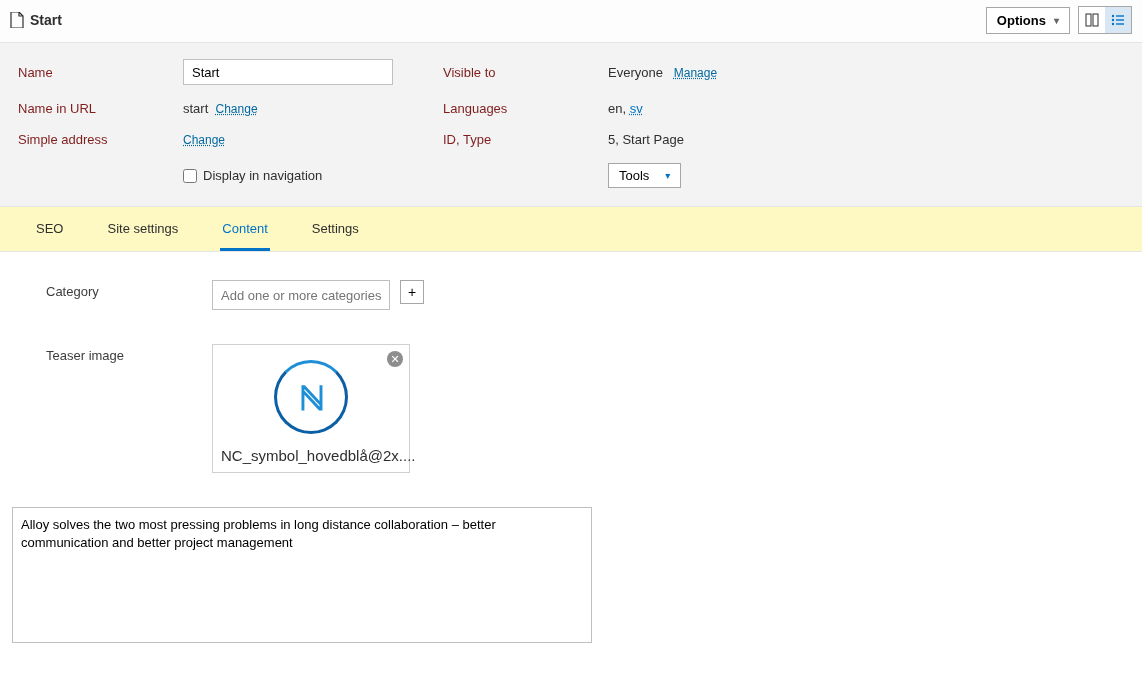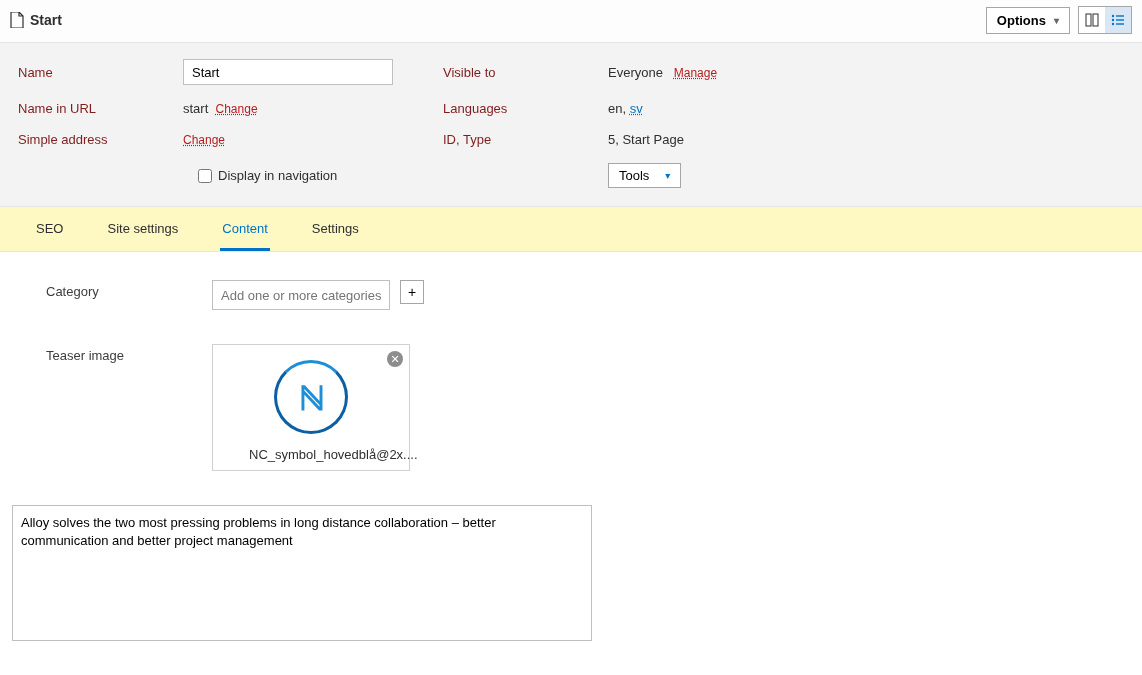--- a/index.html
+++ b/index.html
@@ -11,39 +11,39 @@
 .options-btn { display: inline-flex; align-items: center; gap: 8px; border: 1px solid #a6a6a6; background: #fff; padding: 5px 10px; font-weight: bold; font-size: 13px; cursor: pointer; }
 .options-btn .chev { font-size: 10px; color: #666; }
 .view-toggles { display: inline-flex; border: 1px solid #a6a6a6; }
 .view-btn { width: 26px; height: 26px; display: flex; align-items: center; justify-content: center; background: #fff; cursor: pointer; }
 .view-btn.active { background: #d9e7f5; }
 .divider { height: 1px; background: #e5e5e5; }
 .meta { background: #f3f3f3; padding: 16px 18px 18px 18px; border-bottom: 1px solid #e5e5e5; }
 .meta-grid { display: grid; grid-template-columns: 165px 260px 165px 280px; row-gap: 16px; align-items: center; }
 .label { color: #7f1d1d; font-size: 13px; }
 .text-input { width: 210px; height: 26px; border: 1px solid #bfbfbf; padding: 0 8px; font-size: 13px; background: #fff; }
-.inline-link { color: #b91c1c; text-decoration: underline dotted; font-size: 12px; cursor: pointer; }
+.inline-link { color: #0369a1; text-decoration: underline dotted; font-size: 12px; cursor: pointer; }
 .lang-link { color: #0073c6; text-decoration: underline dotted; font-size: 13px; cursor: pointer; }
 .plain { font-size: 13px; }
-.checkbox-row { display: flex; align-items: center; gap: 6px; margin-left: 15px; }
+.checkbox-row { display: flex; align-items: center; gap: 6px; }
 .checkbox-row input { width: 14px; height: 14px; border: 1px solid #888; }
 .tools-btn { display: inline-flex; align-items: center; gap: 16px; border: 1px solid #a6a6a6; background: #fff; padding: 4px 10px; font-size: 13px; cursor: pointer; }
 .tabs { display: flex; gap: 40px; padding: 0 34px; border-bottom: 1px solid #e5e5e5; background: #fef9c3; }
 .tab { padding: 14px 2px 12px 2px; font-size: 13px; color: #2f2f2f; cursor: pointer; border-bottom: 3px solid transparent; }
 .tab.active { color: #0073c6; border-bottom-color: #0073c6; }
 .content { padding: 28px 12px 30px 12px; }
 .row { display: flex; align-items: flex-start; margin-bottom: 34px; }
 .row-label { width: 166px; padding-top: 4px; font-size: 13px; color: #3d3d3d; margin-left: 34px; }
 .cat-input { width: 178px; height: 30px; border: 1px solid #bfbfbf; padding: 0 8px; font-size: 13px; color: #666; background: #fff; }
 .add-btn { width: 24px; height: 24px; border: 1px solid #a6a6a6; background: #fff; margin-left: 10px; font-size: 14px; display: flex; align-items: center; justify-content: center; cursor: pointer; }
 .teaser-card { width: 198px; border: 1px solid #d0d0d0; background: #fff; position: relative; padding: 8px 6px 6px 6px; text-align: center; }
 .teaser-img-wrap { display: flex; align-items: center; justify-content: center; height: 88px; }
 .logo-circle { width: 74px; height: 74px; border: 3px solid #0b5fa5; border-radius: 50%; display: flex; align-items: center; justify-content: center; border-top-color: #1e8fd6; }
 .logo-n { font-family: Arial; font-weight: bold; font-size: 34px; color: #1e8fd6; letter-spacing: -2px; }
-.teaser-name { font-size: 13px; padding: 6px 2px 2px 2px; text-align: left; margin-left: 28px; }
+.teaser-name { font-size: 15px; padding: 6px 2px 2px 2px; text-align: left; }
 .close-x { position: absolute; top: 6px; right: 6px; width: 16px; height: 16px; border-radius: 50%; background: #8d8d8d; color: #fff; font-size: 11px; display: flex; align-items: center; justify-content: center; cursor: pointer; }
 .teaser-text { width: 580px; height: 136px; border: 1px solid #bfbfbf; padding: 8px; font-size: 13px; font-family: inherit; resize: none; background: #fff; line-height: 1.4; }
 svg { display: block; }
 </style>
 </head>
 <body>
 
 <div class="header">
   <div class="header-left">
     <span>

